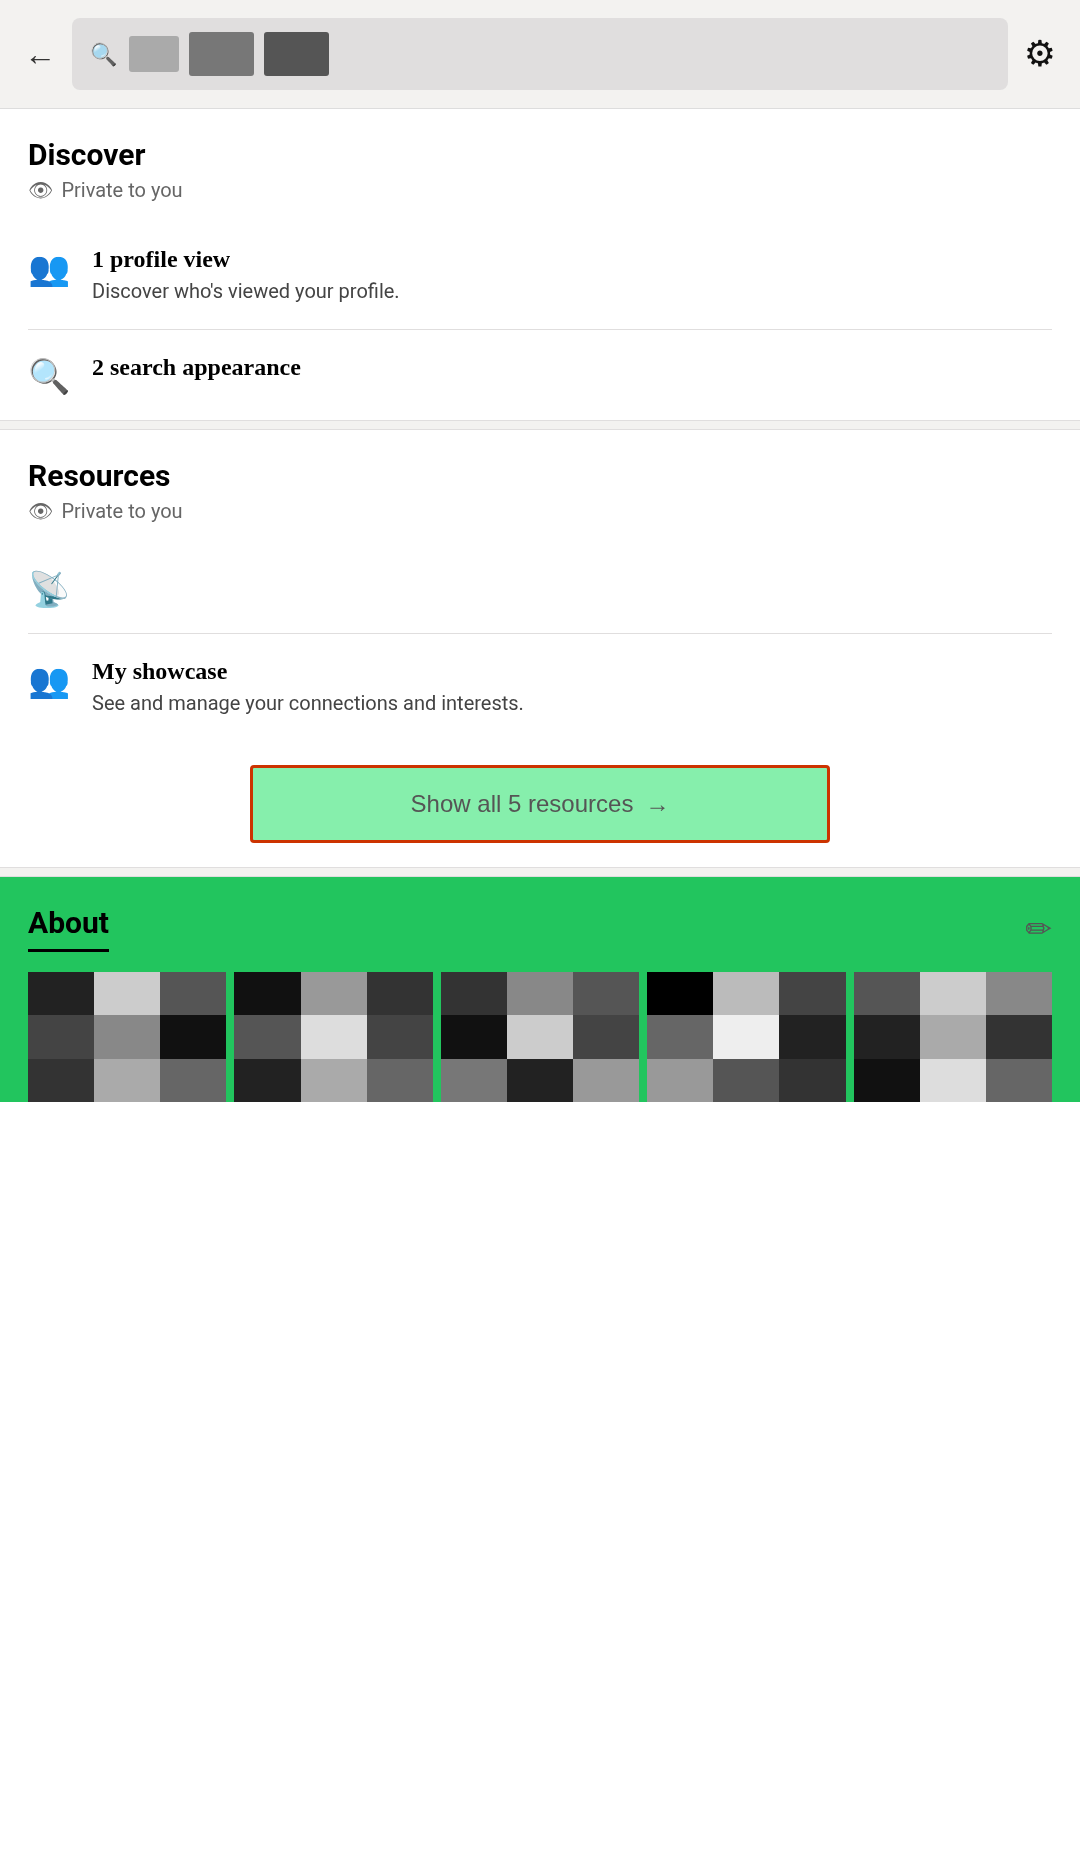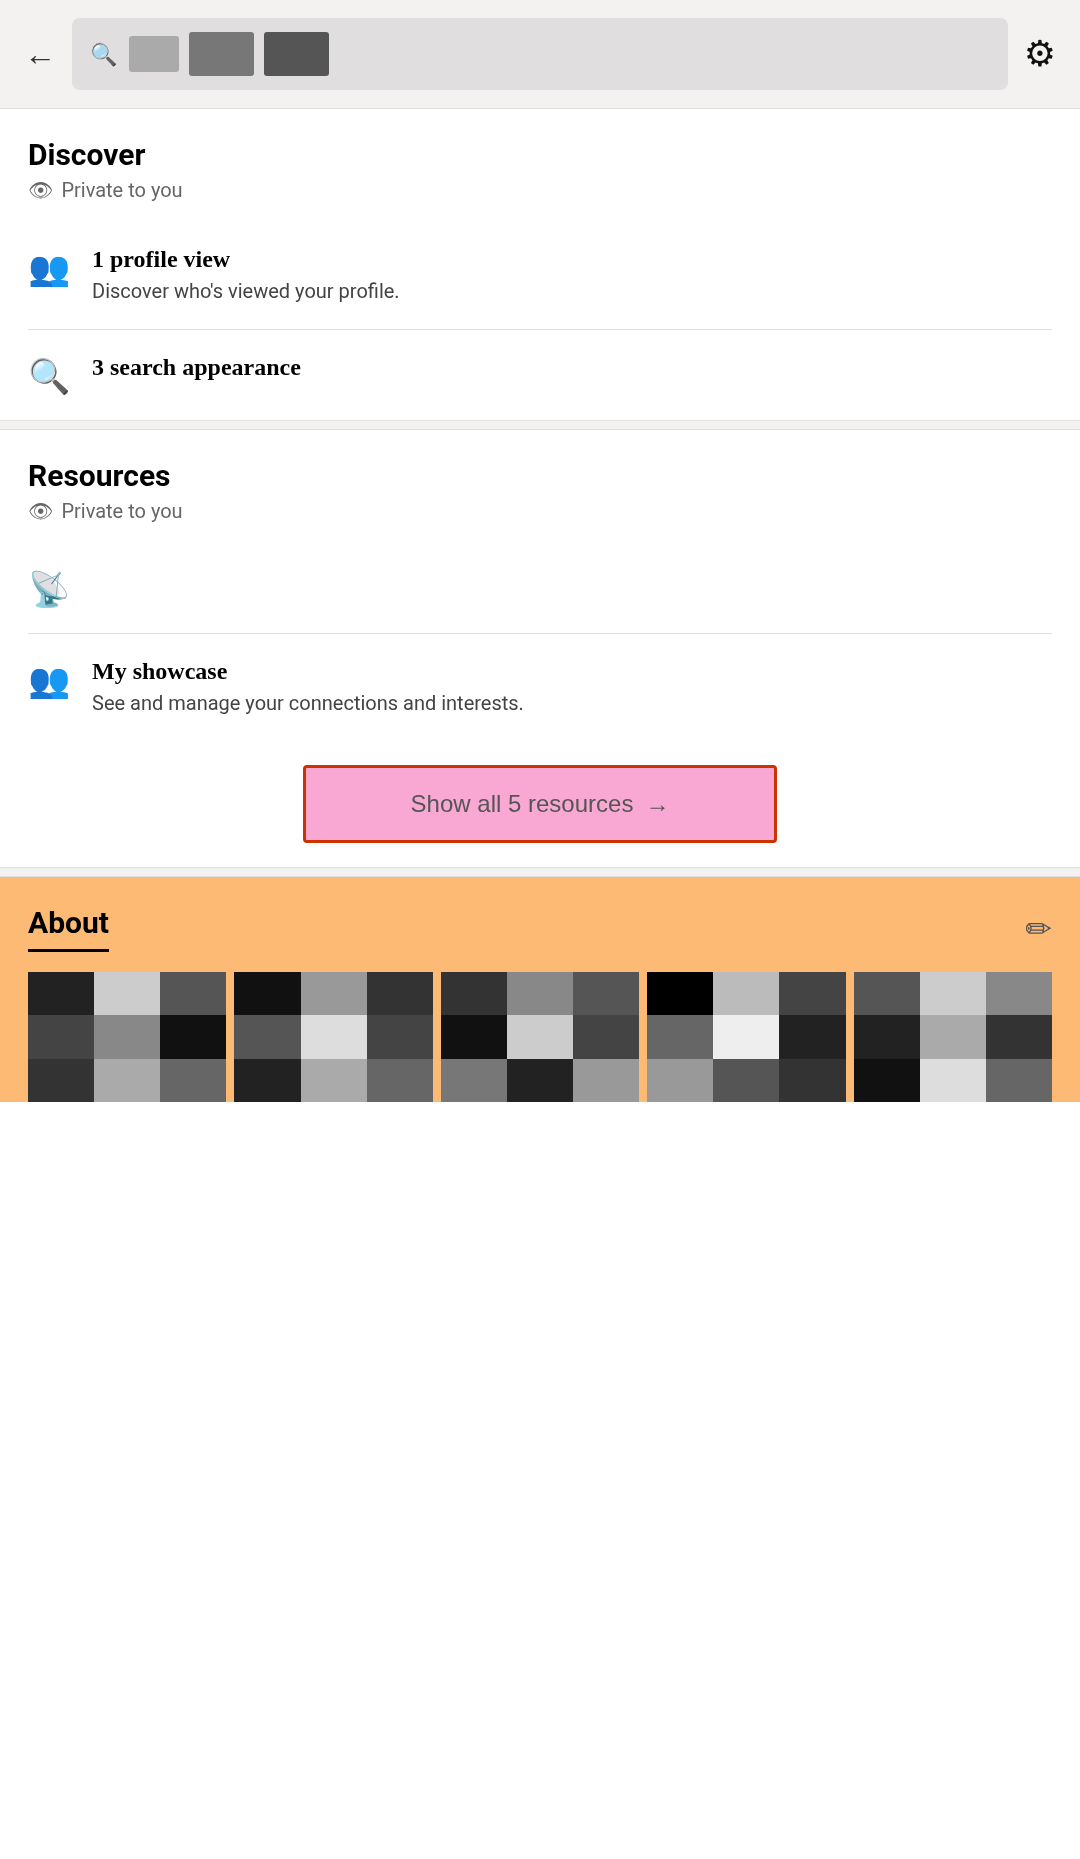--- a/index.html
+++ b/index.html
@@ -167,37 +167,37 @@
     }
 
     .show-all-btn-container {
       padding: 24px 28px;
       display: flex;
       justify-content: center;
     }
 
     .show-all-btn {
       border: 3px solid #cc3300;
-      background: #f9a8d4;
+      background: #86efac;
       color: #555;
       font-size: 24px;
       padding: 22px 60px;
       cursor: pointer;
       border-radius: 4px;
       display: flex;
       align-items: center;
       gap: 12px;
-      width: 474px;
+      width: 580px;
       justify-content: center;
     }
 
     
     .about-section {
       padding: 28px 28px 0 28px;
-      background: #fdba74;
+      background: #22c55e;
     }
 
     .about-header {
       display: flex;
       justify-content: space-between;
       align-items: center;
       margin-bottom: 6px;
     }
 
     .about-title-wrapper {
@@ -319,21 +319,21 @@
     <span class="stat-icon">👥</span>
     <div class="stat-content">
       <div class="stat-title">1 profile view</div>
       <div class="stat-desc">Discover who's viewed your profile.</div>
     </div>
   </div>
 
   <div class="stat-item">
     <span class="stat-icon">🔍</span>
     <div class="stat-content">
-      <div class="stat-title">3 search appearance</div>
+      <div class="stat-title">2 search appearance</div>
     </div>
   </div>
 </section>
 
 <div class="section-divider"></div>
 
 <section class="resources-section">
   <h2 class="section-title">Resources</h2>
   <div class="private-label">
     <span class="eye-icon">👁</span>

